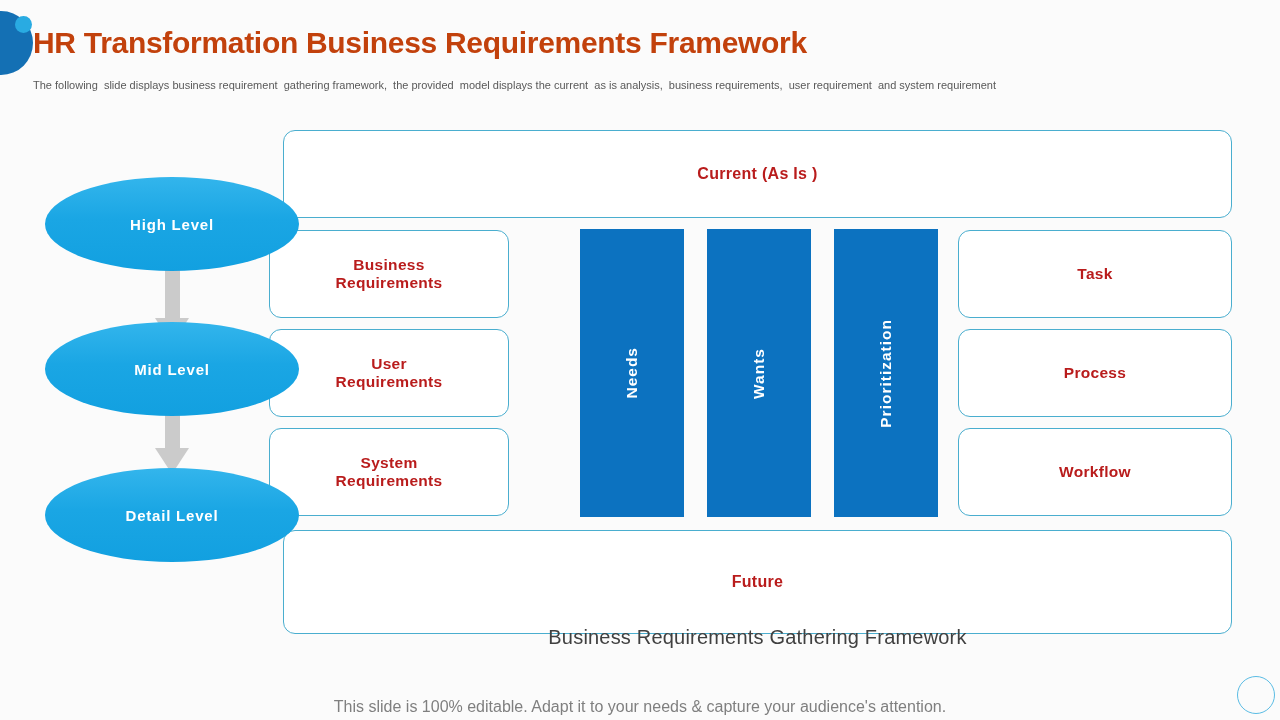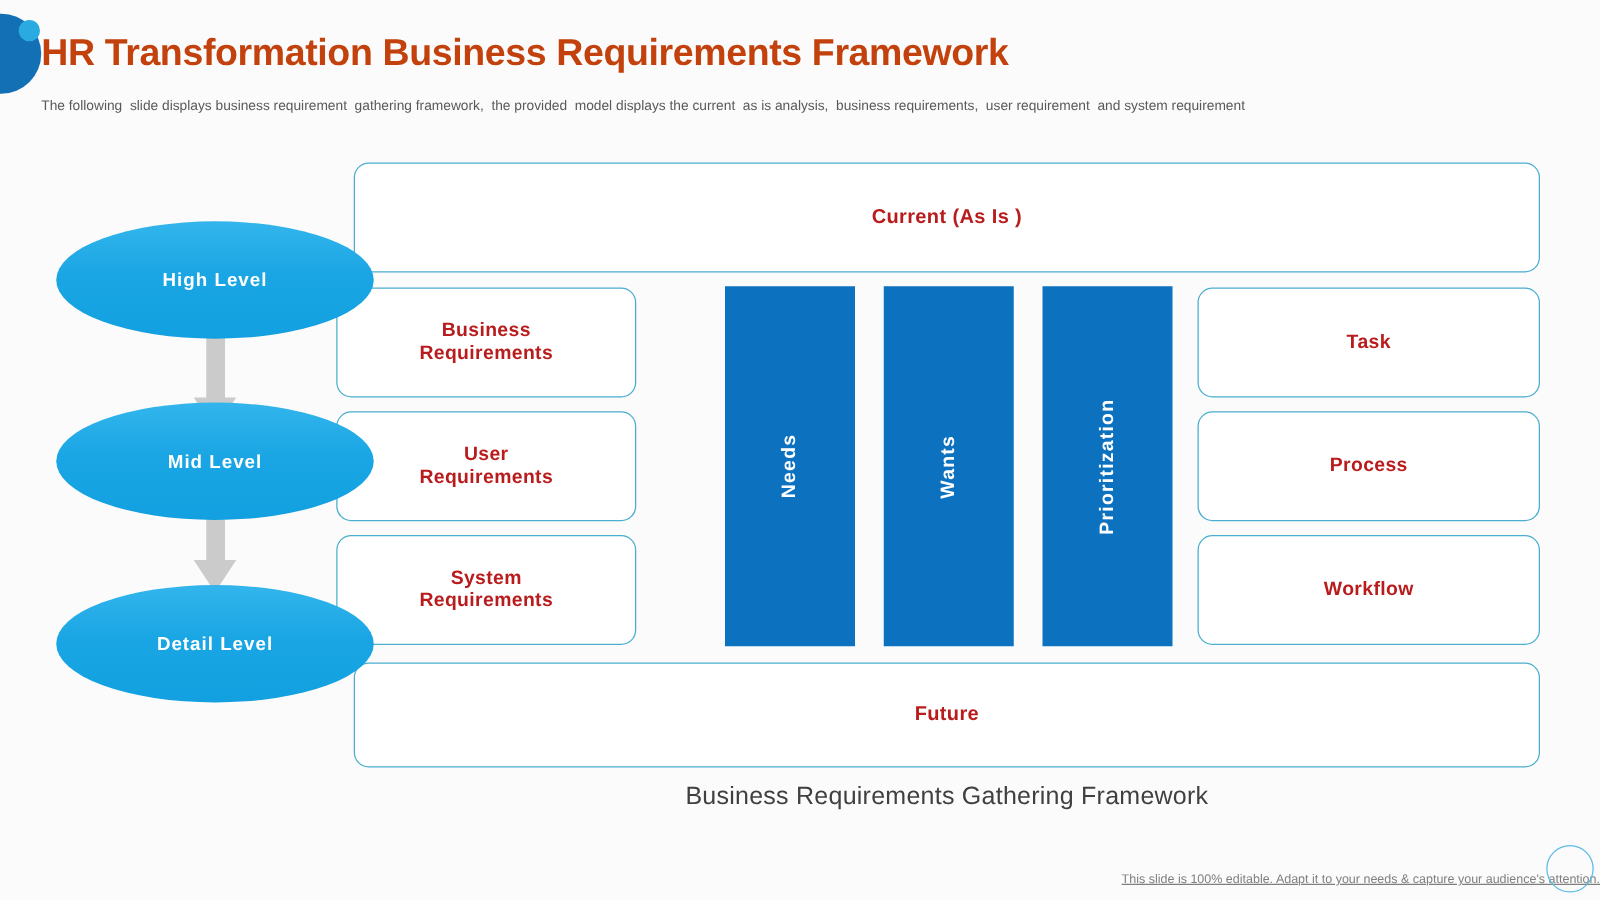--- a/index.html
+++ b/index.html
@@ -39,21 +39,21 @@
     border: 1px solid #4aaecf;
     border-radius: 12px;
     display: flex; align-items: center; justify-content: center;
     text-align: center;
     font-weight: 700; color: #b91c1c; font-size: 15.5px;
     letter-spacing: 0.3px;
     white-space: pre-line;
     z-index: 2;
   }
   .box-current { left: 283px; top: 130px; width: 949px; height: 88px; font-size: 16px; }
-  .box-future  { left: 283px; top: 530px; width: 949px; height: 84px; font-size: 16px; }
+  .box-future  { left: 283px; top: 530px; width: 949px; height: 104px; font-size: 16px; }
   .box-left  { left: 269px; width: 240px; height: 88px; }
   .box-right { left: 958px; width: 274px; height: 88px; }
   .row-1 { top: 230px; } .row-2 { top: 329px; } .row-3 { top: 428px; }
   
   .vbar {
     position: absolute; top: 229px; height: 288px; width: 104px;
     background: #0c72c0;
     display: flex; align-items: center; justify-content: center;
     z-index: 2;
   }
@@ -89,21 +89,21 @@
   .head-1  { left: 155px; top: 318px; }
   .shaft-2 { left: 165px; top: 408px; height: 40px; }
   .head-2  { left: 155px; top: 448px; }
   .diagram-caption {
     position: absolute; left: 283px; top: 626px; width: 949px;
     text-align: center; font-size: 20px; font-weight: 400; color: #404040;
     letter-spacing: 0.2px; z-index: 2;
   }
   .slide-footer {
     position: absolute; left: 0; top: 698px; width: 100%;
-    text-align: right; font-size: 10px; color: #7f7f7f; z-index: 2; text-decoration: underline;
+    text-align: center; font-size: 16px; color: #7f7f7f; z-index: 2;
   }
   .deco-br-circle {
     position: absolute; left: 1237px; top: 676px;
     width: 38px; height: 38px; border-radius: 50%;
     border: 1.5px solid #5abce4; background: transparent; z-index: 2;
   }
 </style>
 </head>
 <body>
 

